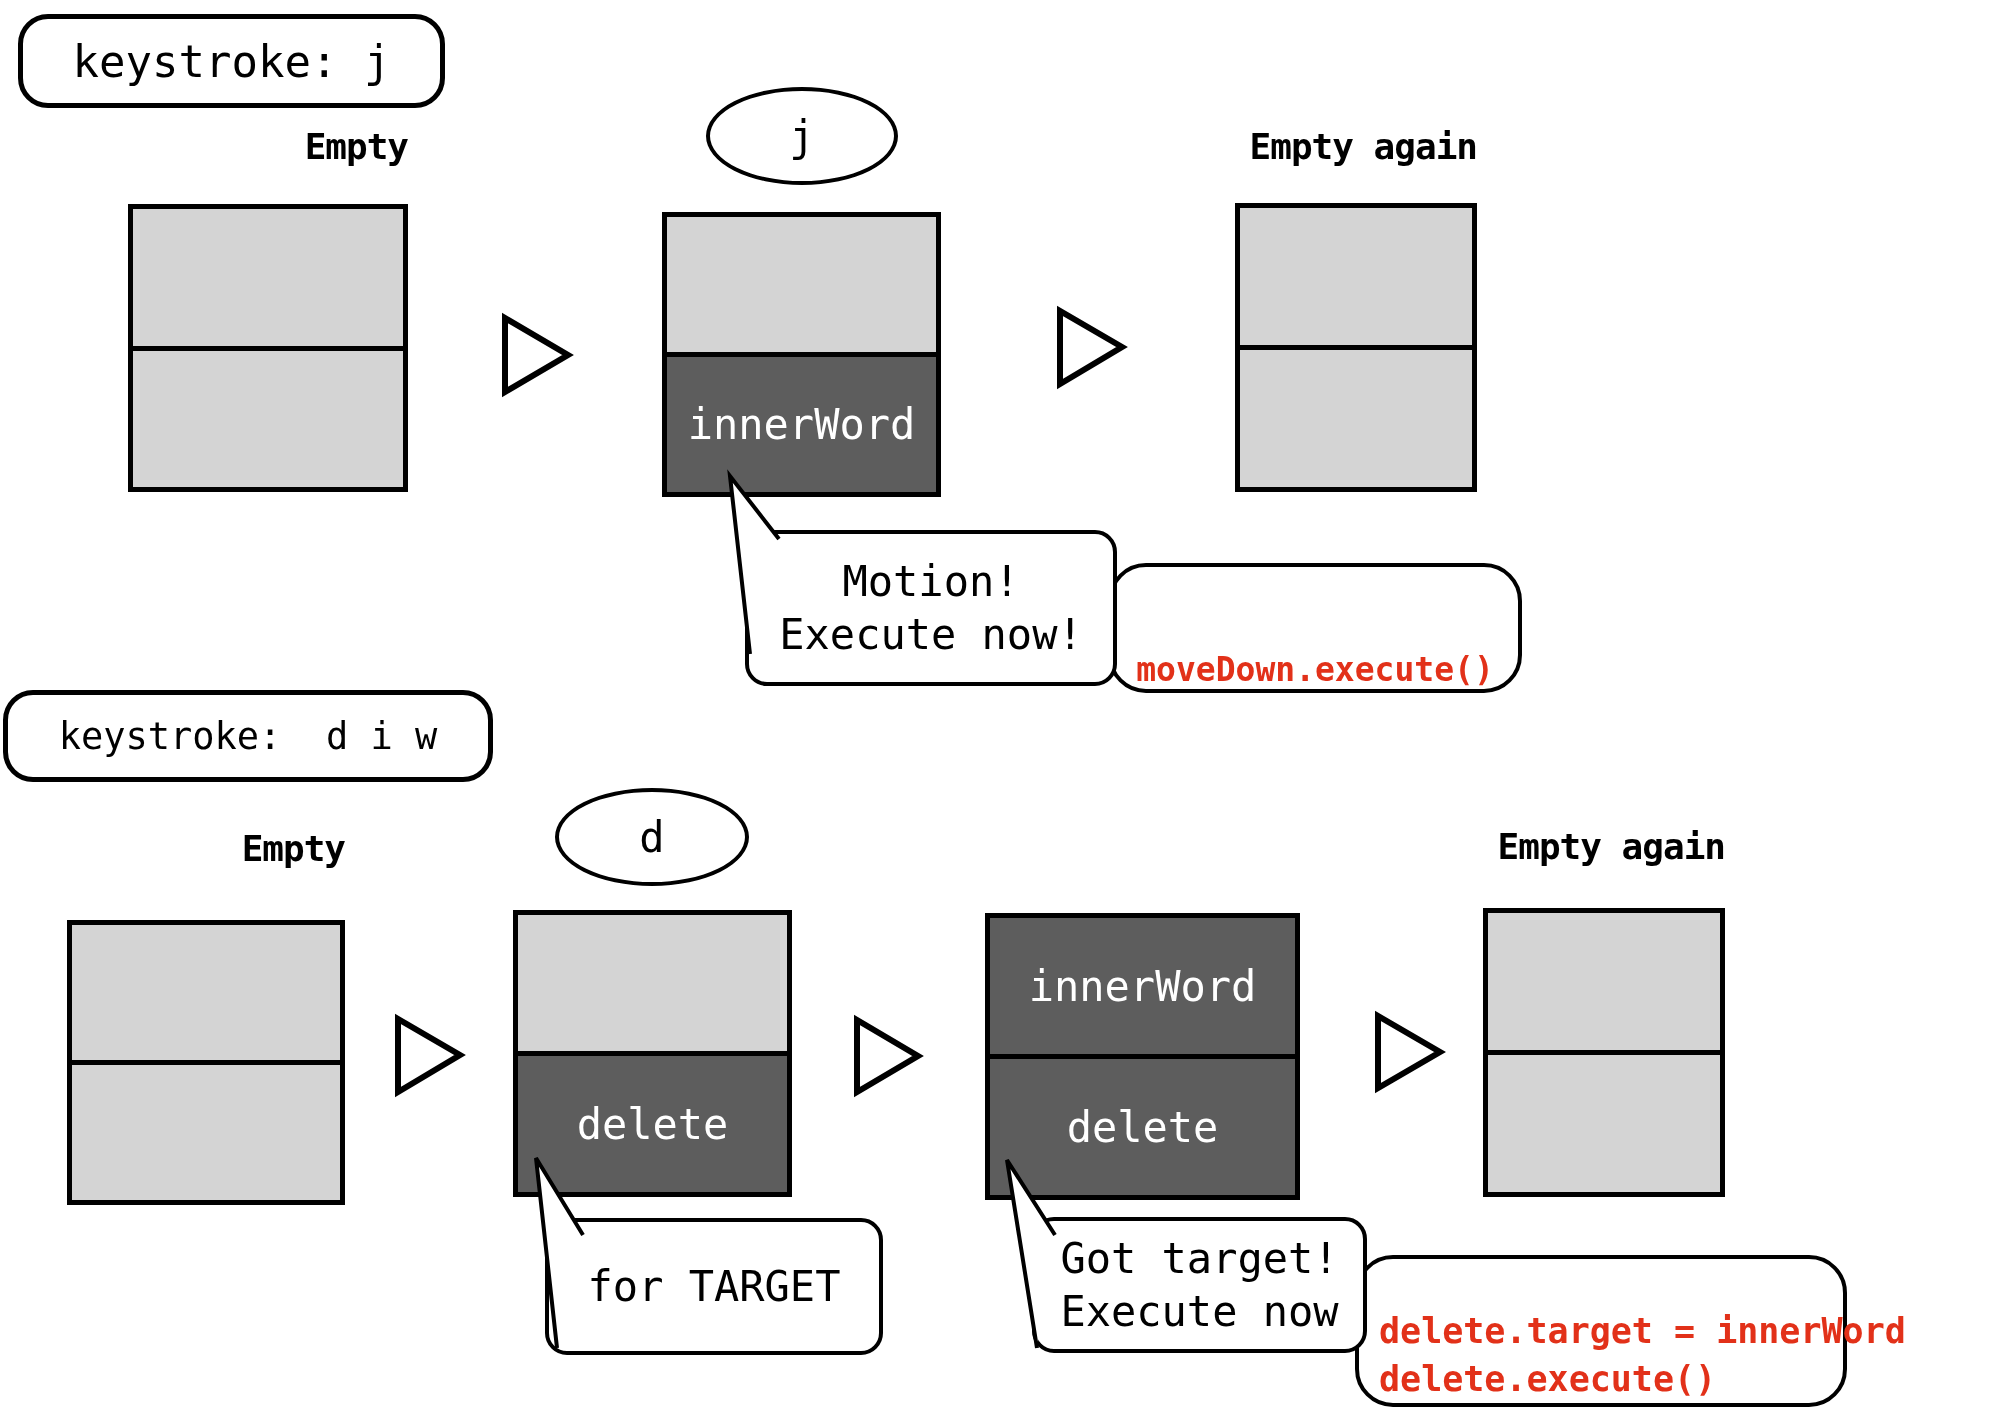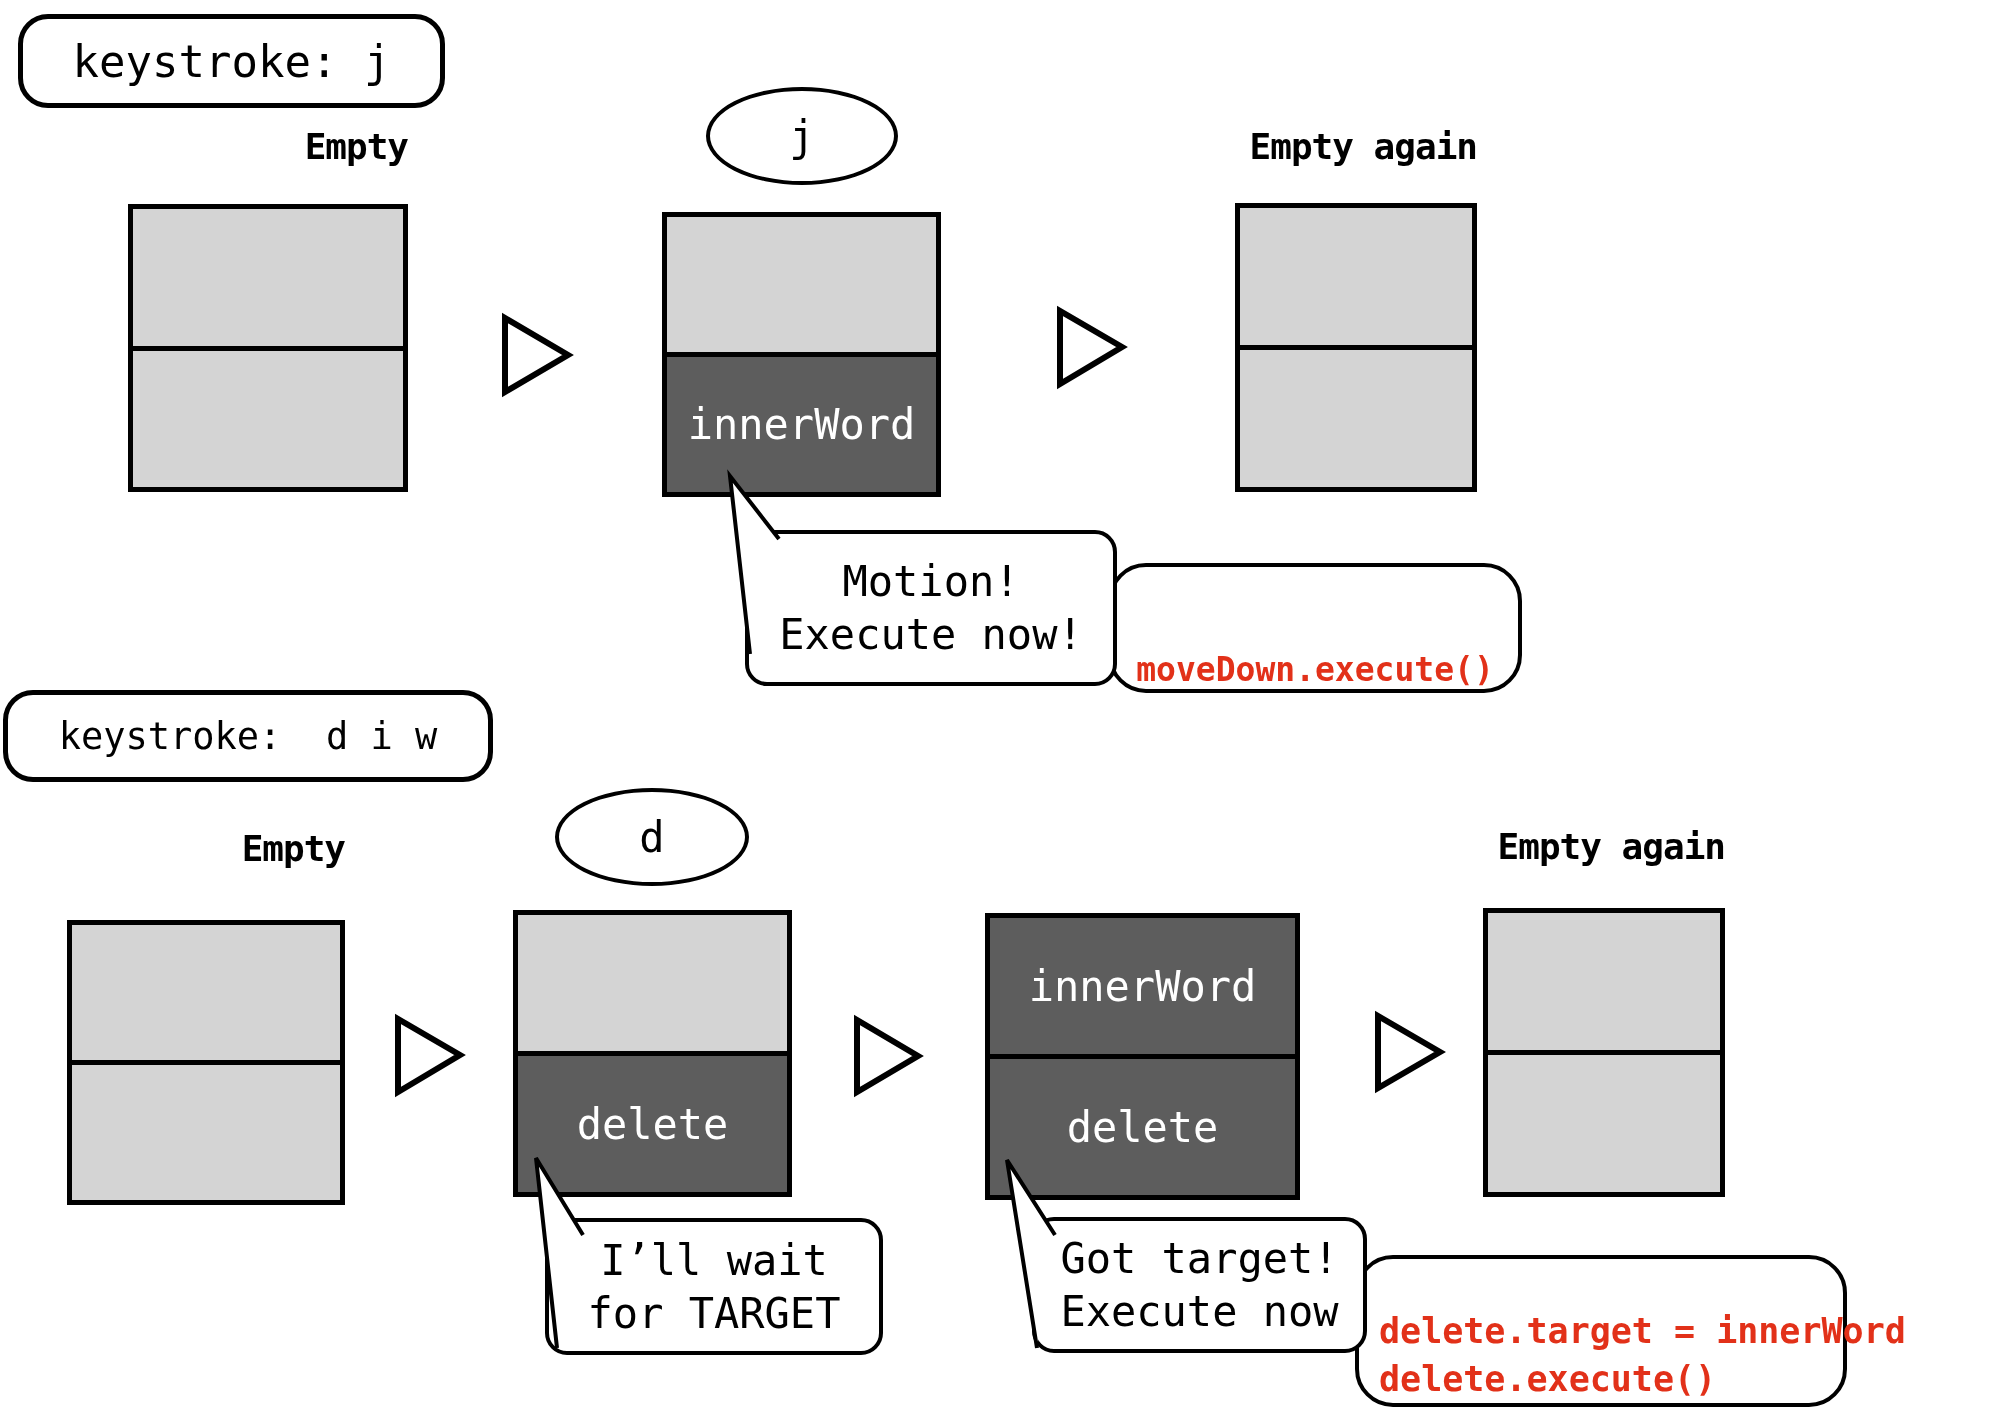--- a/index.html
+++ b/index.html
@@ -176,21 +176,20 @@
     <div class="cell light"></div>
     <div class="cell light"></div>
   </div>
 
   <div class="abs codebox c2" style="left:1355px;top:1255px;width:492px;height:152px;">
     <span>delete.target = innerWord</span>
     <span>delete.execute()</span>
   </div>
 
   <div class="abs bubble" style="left:545px;top:1218px;width:338px;height:137px;">
-    <span>I’ll wait</span>
     <span>for TARGET</span>
   </div>
 
   <div class="abs bubble" style="left:1032px;top:1217px;width:335px;height:136px;">
     <span>Got target!</span>
     <span>Execute now</span>
   </div>
 
   <svg id="overlay" width="2002" height="1424" viewBox="0 0 2002 1424">
 

